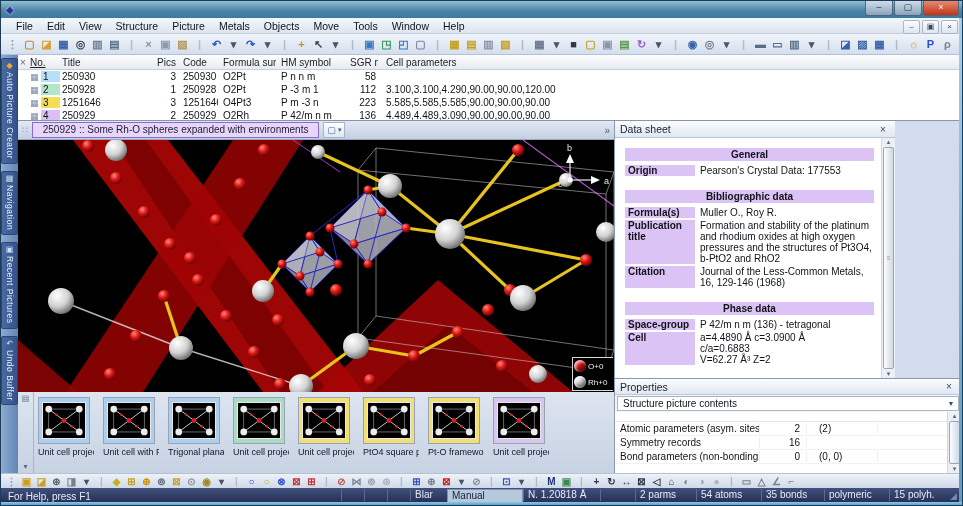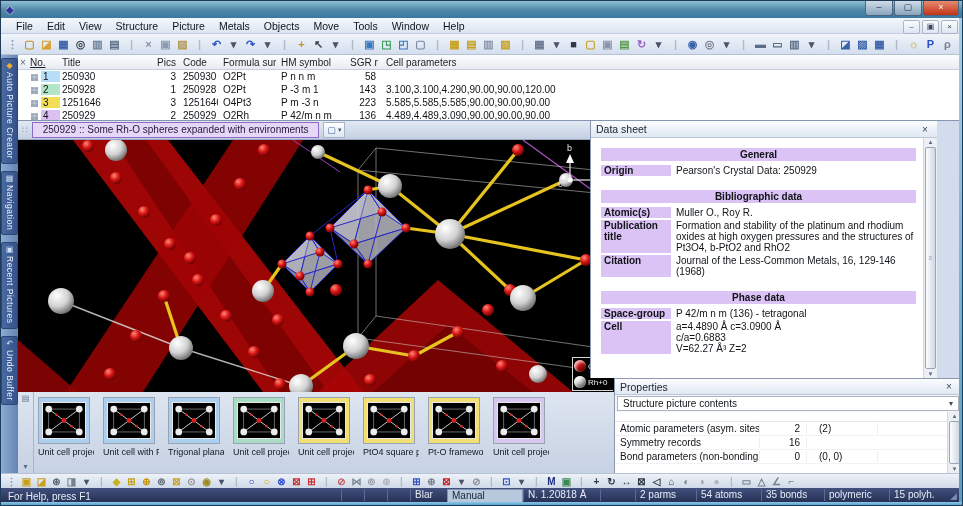--- a/index.html
+++ b/index.html
@@ -86,21 +86,21 @@
   .thumb{width:56px;flex:none;}
   .thumb-frame{width:52px;height:47px;border:1px solid #98a4b4;padding:3px;box-sizing:border-box;
     display:flex;align-items:center;justify-content:center;}
   .thumb-art{width:44px;height:37px;background:#000;border:1px solid #e8e8e8;box-sizing:border-box;}
   .thumb-cap{font-size:9px;color:#101828;margin-top:3px;white-space:nowrap;overflow:hidden;}
   
   .panel{position:absolute;background:#f3f5f9;border-left:1px solid #8a98b0;box-sizing:border-box;}
   .panel-h{height:16px;background:linear-gradient(#fbfcfe,#dfe8f2);border-bottom:1px solid #bcc8d8;
     display:flex;align-items:center;padding:0 5px;font-size:10.5px;color:#1a2230;}
   .panel-x{margin-left:auto;color:#3a4a5e;font-size:10px;width:14px;text-align:center;}
-  .datasheet{left:589px;top:120px;width:347px;height:257px;}
+  .datasheet{left:613px;top:120px;width:281px;height:257px;}
   .ds-body{position:absolute;left:0;top:17px;right:13px;bottom:0;background:#fff;
     overflow:hidden;padding:7px 6px 0 10px;font-size:10px;line-height:11px;color:#101418;}
   .ds-sec{background:#dcc3f5;font-weight:bold;text-align:center;height:13px;line-height:13px;
     margin:3px 2px 4px 0;font-size:10px;}
   .ds-row{display:flex;margin-bottom:2px;}
   .ds-label{width:64px;flex:none;background:#dcc3f5;font-weight:bold;padding:0 3px;margin-right:5px;}
   .ds-val{flex:1;white-space:pre-line;}
   .ds-gap{height:9px;}
   .scrollbar{position:absolute;right:0;width:13px;background:#eceff4;border-left:1px solid #d0d6e0;
     display:flex;flex-direction:column;align-items:center;font-size:7px;color:#5a6a84;}
@@ -259,21 +259,21 @@
       </div>
         <div class="trow">
         <div class="tc c-x"></div>
         <div class="tc c-icon">▦</div>
         <div class="tc c-no" style="background: rgb(179, 230, 201);">2</div>
         <div class="tc c-title">250928</div>
         <div class="tc c-pics">1</div>
         <div class="tc c-code">250928</div>
         <div class="tc c-formula">O2Pt</div>
         <div class="tc c-hm">P -3 m 1</div>
-        <div class="tc c-sgr">143</div>
+        <div class="tc c-sgr">112</div>
         <div class="tc c-cell">3.100,3.100,4.290,90.00,90.00,120.00</div>
       </div>
         <div class="trow">
         <div class="tc c-x"></div>
         <div class="tc c-icon">▦</div>
         <div class="tc c-no" style="background: rgb(242, 223, 85);">3</div>
         <div class="tc c-title">1251646</div>
         <div class="tc c-pics">3</div>
         <div class="tc c-code">1251646</div>
         <div class="tc c-formula">O4Pt3</div>
@@ -651,29 +651,29 @@
     <div class="panel-h">
       <span>Data sheet</span>
       <span class="panel-x">×</span>
     </div>
     <div class="ds-body">
       <div class="ds-sec">General</div>
       <div>
 
       <div class="ds-row">
           <div class="ds-label">Origin</div>
-          <div class="ds-val">Pearson's Crystal Data: 250929</div>
+          <div class="ds-val">Pearson's Crystal Data: 177553</div>
         </div>
         </div>
       <div class="ds-gap"></div>
       <div class="ds-sec">Bibliographic data</div>
       <div>
 
       <div class="ds-row">
-          <div class="ds-label">Atomic(s)</div>
+          <div class="ds-label">Formula(s)</div>
           <div class="ds-val">Muller O., Roy R.</div>
         </div>
           <div class="ds-row">
           <div class="ds-label">Publication title</div>
           <div class="ds-val">Formation and stability of the platinum and rhodium oxides at high oxygen pressures and the structures of Pt3O4, b-PtO2 and RhO2</div>
         </div>
           <div class="ds-row">
           <div class="ds-label">Citation</div>
           <div class="ds-val">Journal of the Less-Common Metals, 16, 129-146 (1968)</div>
         </div>

